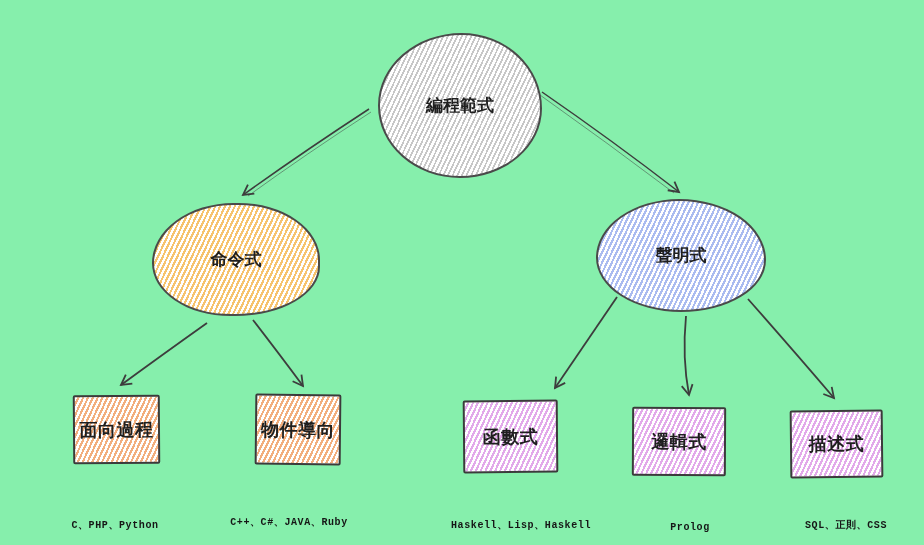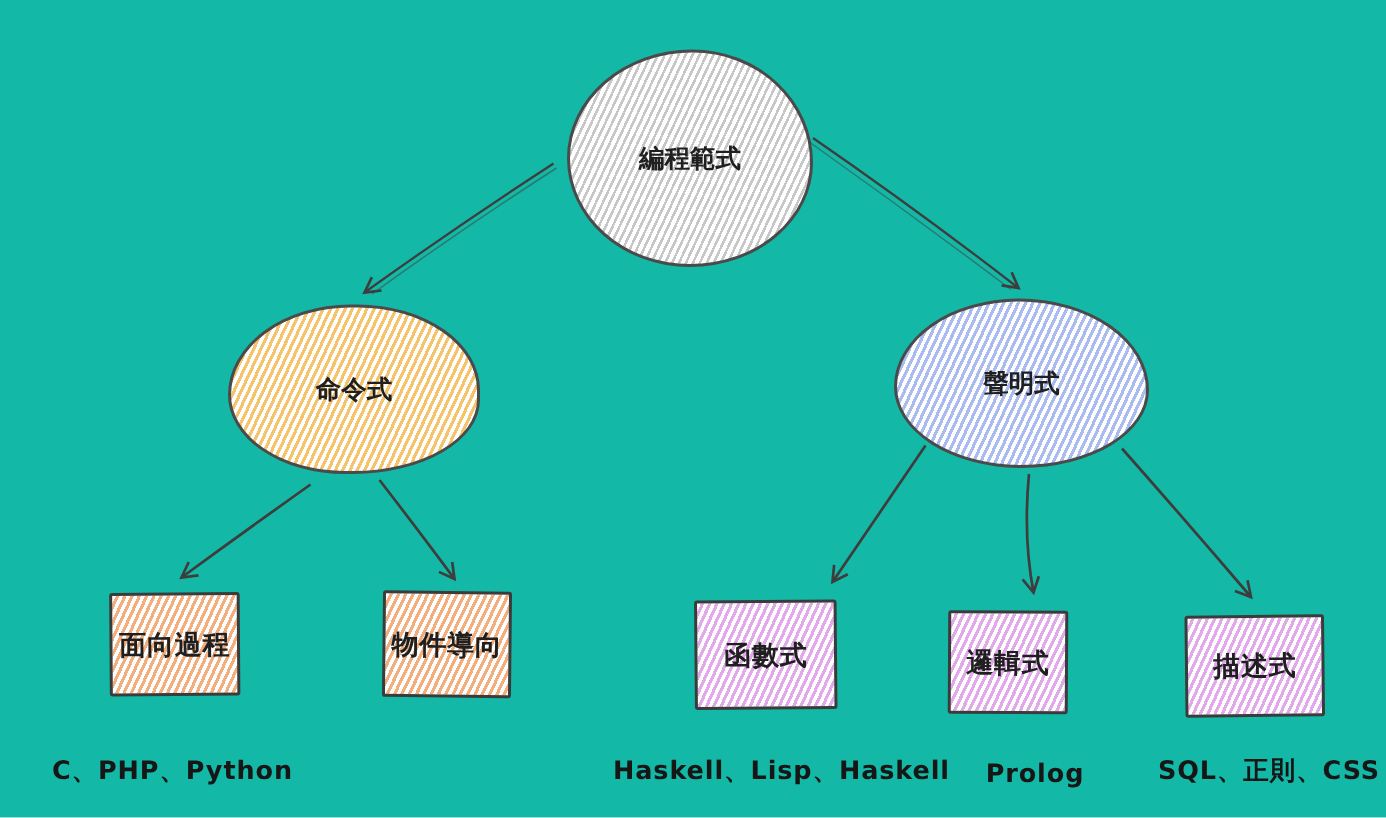--- a/index.html
+++ b/index.html
@@ -5,22 +5,23 @@
   html, body {
     margin: 0;
     padding: 0;
     background: #ffffff;
     font-family: "DejaVu Sans", "Liberation Sans", sans-serif;
   }
   #stage {
     position: relative;
     width: 924px;
     height: 545px;
-    background: #14b8a6;
+    background: #86efac;
     overflow: hidden;
+    font-family: Liberation Mono, monospace;
   }
   .node {
     position: absolute;
     display: flex;
     align-items: center;
     justify-content: center;
     color: #1f1f1f;
     font-weight: 600;
     z-index: 1;
     box-sizing: border-box;
@@ -61,31 +62,32 @@
   }
   .box {
     border: 2.4px solid #3b3b3b;
     border-radius: 2px;
     font-size: 18px;
     letter-spacing: 0.5px;
   }
   .box-procedural   { left: 73px;  top: 395px; width: 87px; height: 69px; transform: rotate(-0.4deg); align-items: center; }
   .box-oo           { left: 255px; top: 394px; width: 86px; height: 71px; transform: rotate(0.6deg); }
   .box-functional   { left: 463px; top: 400px; width: 95px; height: 73px; transform: rotate(-0.5deg); }
-  .box-logic        { left: 632px; top: 407px; width: 80px; height: 69px; transform: rotate(0.3deg); }
+  .box-logic        { left: 632px; top: 407px; width: 94px; height: 69px; transform: rotate(0.3deg); }
   .box-descriptive  { left: 790px; top: 410px; width: 93px; height: 68px; transform: rotate(-0.6deg); }
   .lang {
     position: absolute;
     transform: translateX(-50%);
     white-space: nowrap;
     color: #161616;
-    font-size: 17px;
+    font-size: 10px;
     font-weight: 600;
     letter-spacing: 0.6px;
     z-index: 1;
+    margin-top: 16px;
   }
   .lang-procedural  { left: 115px; top: 502px; }
   .lang-oo          { left: 289px; top: 499px; }
   .lang-functional  { left: 521px; top: 502px; }
   .lang-logic       { left: 690px; top: 506px; }
   .lang-descriptive { left: 846px; top: 502px; }
   #edges {
     position: absolute;
     left: 0; top: 0;
     z-index: 2;
@@ -127,20 +129,21 @@
 
   <div class="node box box-logic hatch-purple">
     <span>邏輯式</span>
   </div>
 
   <div class="node box box-descriptive hatch-purple">
     <span>描述式</span>
   </div>
 
   <div class="lang lang-procedural">C、PHP、Python</div>
+  <div class="lang lang-oo">C++、C#、JAVA、Ruby</div>
   <div class="lang lang-functional">Haskell、Lisp、Haskell</div>
   <div class="lang lang-logic">Prolog</div>
   <div class="lang lang-descriptive">SQL、正則、CSS</div>
 
   <svg id="edges" width="924" height="545" viewBox="0 0 924 545">
     <defs>
       <marker id="ah" markerUnits="userSpaceOnUse" markerWidth="16" markerHeight="16" refX="12" refY="7" orient="auto">
         <path d="M2,1.5 L12,7 L2,12.5" fill="none" stroke="#3d3d3d" stroke-width="1.8"></path>
       </marker>
     </defs>

